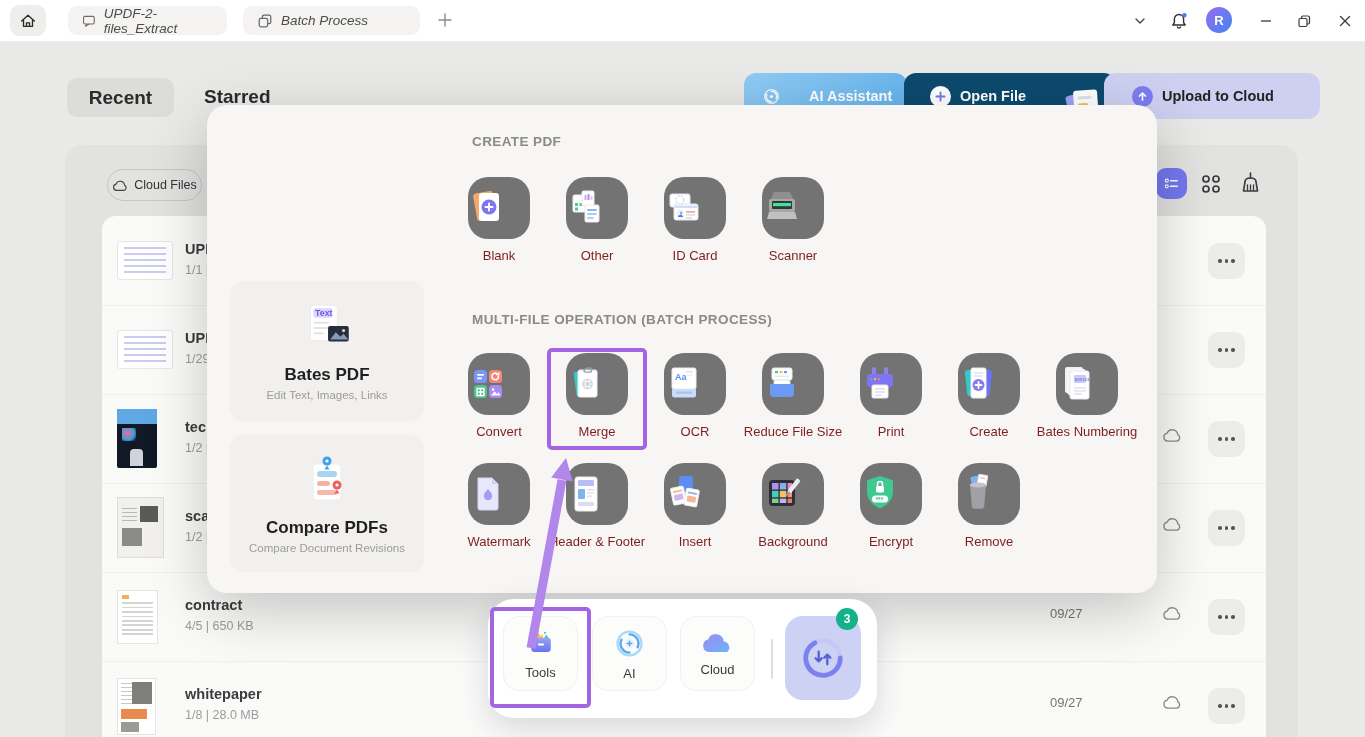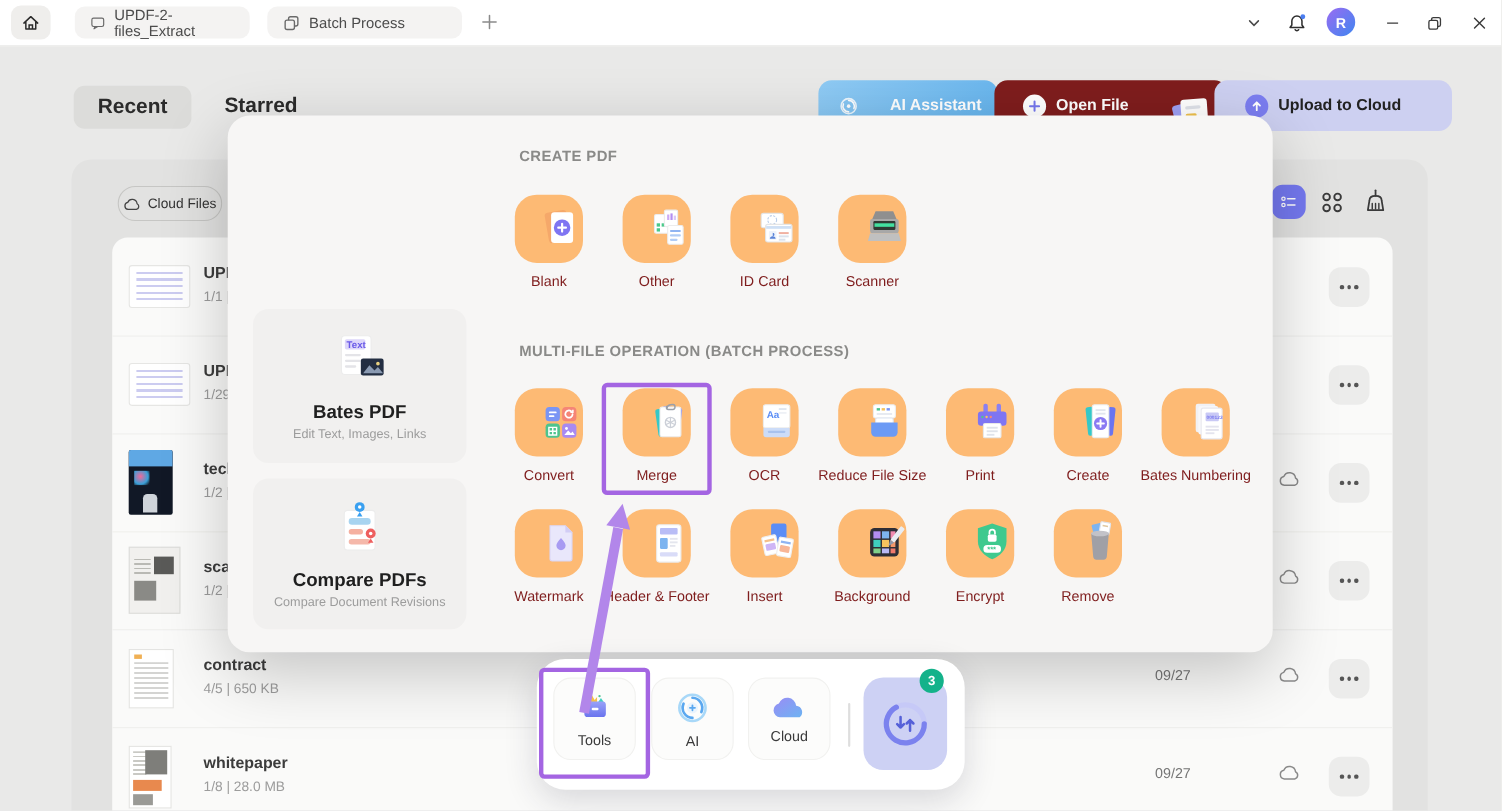--- a/index.html
+++ b/index.html
@@ -5,37 +5,37 @@
   html,body{margin:0;padding:0;background:#eaeae9;}
   #stage{position:relative;width:1365px;height:737px;overflow:hidden;
          font-family:"Liberation Sans",sans-serif;background:#e9e9e8;}
   .abs{position:absolute;}
 
   
   .titlebar{left:0;top:0;width:1365px;height:41px;background:#ffffff;border-bottom:1px solid #ededec;}
   .home-btn{left:10px;top:5px;width:36px;height:31px;background:#efeeec;border-radius:9px;
             display:flex;align-items:center;justify-content:center;}
   .doc-tab{top:6px;height:29px;background:#f4f3f2;border-radius:9px;display:flex;align-items:center;
-           gap:8px;padding:0 14px;color:#4c4c4c;font-size:13.5px;}
+           gap:8px;padding:0 14px;color:#4c4c4c;font-size:13.5px;font-style:italic;}
   .tab1{left:68px;width:131px;}
   .tab2{left:243px;width:149px;}
   .newtab{left:434px;top:9px;width:22px;height:22px;display:flex;align-items:center;justify-content:center;}
   .win-ico{top:8px;width:26px;height:26px;display:flex;align-items:center;justify-content:center;}
   .avatar{left:1206px;top:7px;width:26px;height:26px;border-radius:50%;
           background:linear-gradient(135deg,#9a6cf2,#3f86f0);color:#fff;font-weight:bold;font-size:13px;
           display:flex;align-items:center;justify-content:center;}
 
   
   .recent-pill{left:67px;top:78px;width:107px;height:39px;background:#dcdcda;border-radius:10px;
                display:flex;align-items:center;justify-content:center;font-size:19px;font-weight:bold;color:#2b2b2b;}
   .starred-lbl{left:204px;top:86px;font-size:19px;font-weight:bold;color:#2b2b2b;}
   .hbtn{top:73px;height:46px;border-radius:12px;display:flex;align-items:center;gap:9px;
         font-size:14.5px;font-weight:bold;overflow:hidden;}
   .btn-ai{left:744px;width:145px;background:linear-gradient(135deg,#90cbf4,#62b2ec);color:#fff;padding-left:18px;gap:28px;}
-  .btn-open{left:904px;width:186px;background:#7f1d1d;color:#fff;padding-left:26px;}
+  .btn-open{left:904px;width:186px;background:#0c4a6e;color:#fff;padding-left:26px;}
   .btn-upload{left:1104px;width:188px;background:#cdd0f1;color:#222;padding-left:28px;}
   .pcircle{width:21px;height:21px;border-radius:50%;background:#fff;display:flex;align-items:center;justify-content:center;flex:none;}
   .ucircle{width:21px;height:21px;border-radius:50%;background:#7b7df0;display:flex;align-items:center;justify-content:center;flex:none;}
   .openfile-art{position:absolute;right:8px;top:13px;width:48px;height:40px;}
 
   
   .workspace{left:65px;top:145px;width:1233px;height:592px;background:#e2e2e1;border-radius:18px 18px 0 0;}
   .cloudfiles-btn{left:107px;top:169px;width:93px;height:30px;border:1px solid #c6c6c4;border-radius:16px;
                   display:flex;align-items:center;justify-content:center;gap:6px;font-size:12.5px;color:#333;}
   .viewtoggle{left:1156px;top:168px;width:31px;height:31px;background:#7478ef;border-radius:10px;
@@ -77,21 +77,21 @@
 
   
   .popup{left:207px;top:105px;width:950px;height:488px;background:#f7f6f5;border-radius:20px;
          box-shadow:0 18px 60px rgba(0,0,0,.22);}
   .mode-card{position:absolute;left:23px;width:194px;background:#f1f0ef;border-radius:14px;
              display:flex;flex-direction:column;align-items:center;justify-content:center;gap:4px;}
   .mode-title{font-size:17px;font-weight:bold;color:#1f1f1f;margin-top:6px;}
   .mode-sub{font-size:11.5px;color:#9c9c9c;}
   .sec-title{position:absolute;left:265px;font-size:13.5px;font-weight:bold;color:#8a8a88;letter-spacing:.4px;}
   .tool{position:absolute;width:96px;display:flex;flex-direction:column;align-items:center;gap:9px;}
-  .tool-tile{width:62px;height:62px;background:#fdba74;border-radius:20px;display:flex;align-items:center;justify-content:flex-end;}
+  .tool-tile{width:62px;height:62px;background:#737373;border-radius:20px;display:flex;align-items:center;justify-content:flex-start;}
   .tool-lbl{font-size:13px;color:#7f1d1d;white-space:nowrap;}
 
   
   .dock{left:488px;top:599px;width:389px;height:119px;background:#fff;border-radius:26px;
         box-shadow:0 10px 30px rgba(40,40,60,.16);}
   .dock-tile{position:absolute;top:17px;width:75px;height:75px;background:#fcfcfb;border:1px solid #f1f1ef;
              border-radius:16px;display:flex;flex-direction:column;align-items:center;justify-content:center;gap:6px;box-sizing:border-box;}
   .dock-lbl{font-size:13px;color:#3a3a3a;}
   .dock-div{position:absolute;left:283px;top:40px;width:2px;height:40px;background:#dedede;border-radius:1px;}
   .sync-tile{position:absolute;left:297px;top:17px;width:76px;height:84px;background:#cdd1f4;border-radius:18px;

